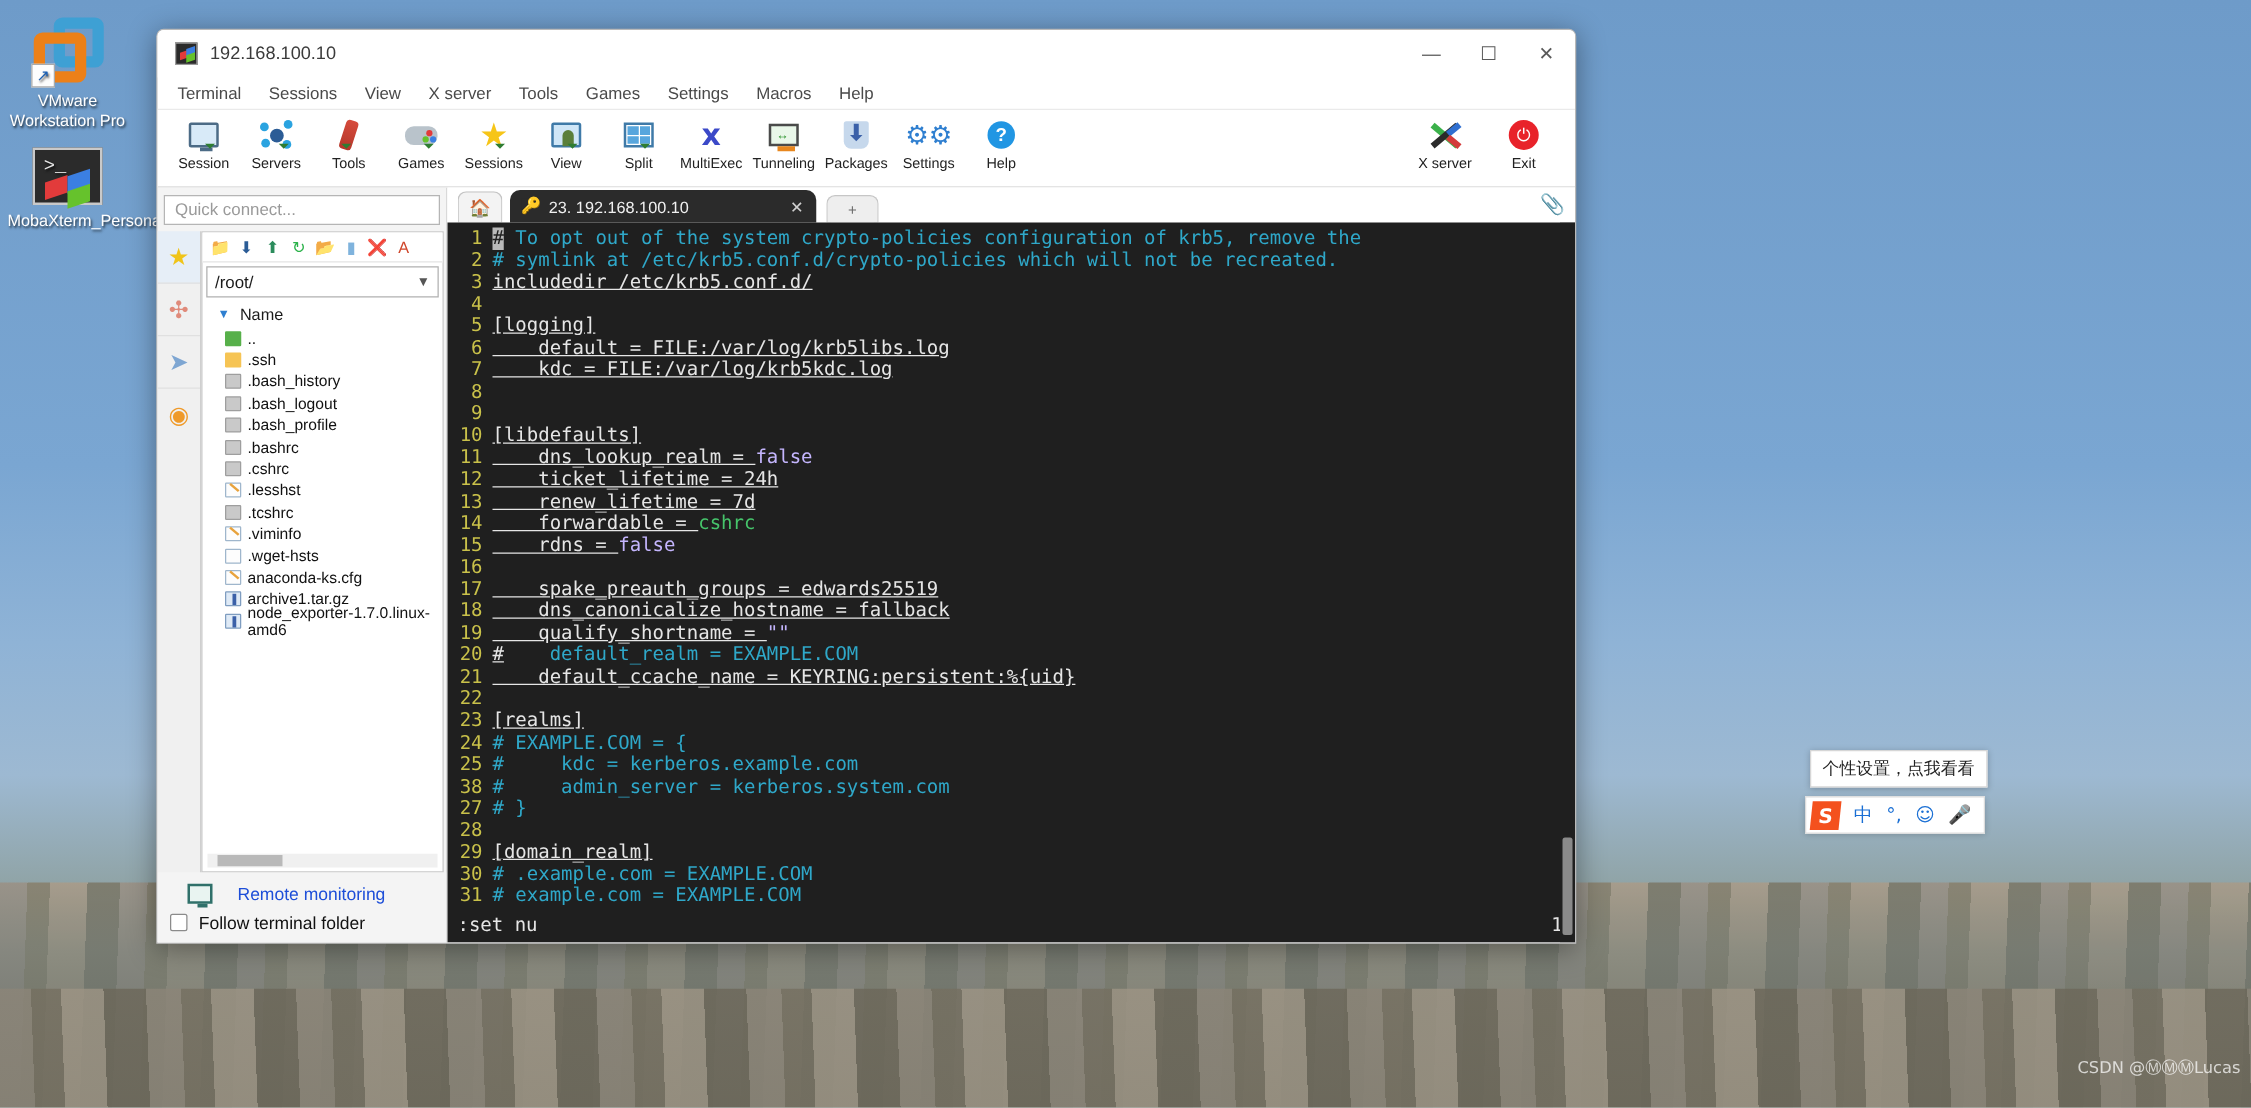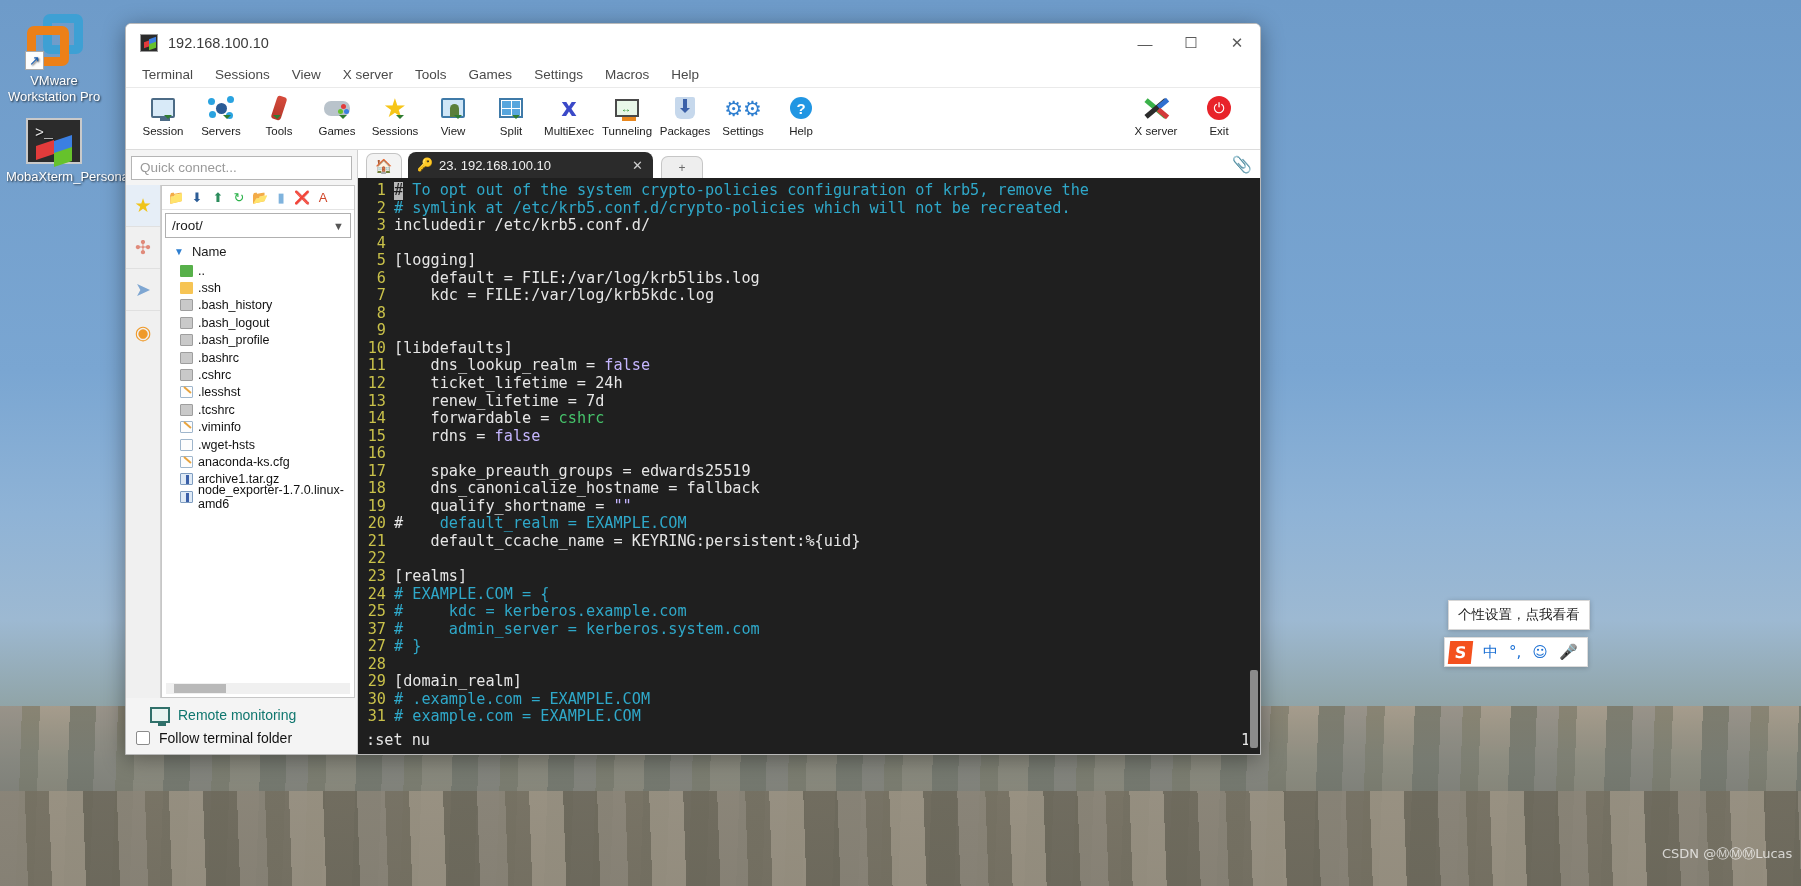--- a/index.html
+++ b/index.html
@@ -122,21 +122,21 @@
   .fi.folder{ background:#f6c454; }
   .fi.sh{ background:#c9c9c9; border:1px solid #9e9e9e; }
   .fi.doc{ background:#fdfdfd; border:1px solid #9fb6cc; }
   .fi.docp{ background:#fdfdfd; border:1px solid #9fb6cc; position:relative;}
   .fi.docp::after{content:"";position:absolute;left:2px;top:2px;width:9px;height:2px;background:#e8a33d;transform:rotate(40deg);}
   .fi.arch{ background:#dfeaf6; border:1px solid #7f9dc0; position:relative;}
   .fi.arch::after{content:"";position:absolute;left:5px;top:1px;width:3px;height:9px;background:#3b60a8;}
   .scroll-h { height:11px; margin:3px 4px; background:#f0f0f0; position:relative; }
   .scroll-h i { position:absolute; left:8px; top:1px; width:52px; height:9px; background:#b9b9b9; }
   .lp-foot { background:#f4f4f4; padding:4px 0 8px 0; }
-  .rm { display:flex; align-items:center; gap:8px; padding:5px 0 7px 24px; font-size:14px; color:#0f766e; }
+  .rm { display:flex; align-items:center; gap:20px; padding:5px 0 7px 24px; font-size:14px; color:#1d4ed8; }
   .rm .mini { width:20px;height:16px;background:#e9f4f1;border:2px solid #30706a;position:relative;}
   .rm .mini::after{content:"";position:absolute;left:6px;bottom:-5px;width:8px;height:3px;background:#30706a;}
   .ftf { display:flex; align-items:center; gap:9px; padding-left:10px; font-size:14px; color:#111; }
   .cbx { width:14px; height:14px; border:1px solid #8b8b8b; background:#fff; border-radius:2px; }
 
   
   .rightpane { flex:1; display:flex; flex-direction:column; min-width:0; background:#fff; }
   .tabstrip { height:28px; background:#fff; display:flex; align-items:flex-end; padding-left:8px; position:relative; }
   .homebtn { width:36px; height:25px; background:#f3f3f3; border:1px solid #c4c4c4; border-bottom:none;
       border-radius:7px 7px 0 0; display:flex; align-items:center; justify-content:center; font-size:14px;}
@@ -145,21 +145,21 @@
   .tab .key{ width:15px;height:13px;background:#2b2b2b; color:#f3c33c; font-size:13px; line-height:12px;}
   .tab .x{ margin-left:auto; color:#cfcfcf; font-size:13px;}
   .tabplus { width:42px; height:22px; margin-left:8px; background:#eee; border:1px solid #c6c6c6; border-bottom:none;
       border-radius:7px 7px 0 0; display:flex; align-items:center; justify-content:center; color:#6a6a6a; font-size:12px;}
   .clipbtn { margin-left:auto; margin-right:8px; color:#3b49c8; font-size:16px; align-self:center; }
 
   .term { flex:1; background:#1f1f1f; position:relative; overflow:hidden;
       font-family:"DejaVu Sans Mono","Liberation Mono",monospace; font-size:15.2px; line-height:17.55px; padding-top:4px;}
   .tline { display:flex; white-space:pre; }
   .lnum { width:36px; text-align:right; color:#c9c14a; flex:none; padding-right:8px; }
-  .code { color:#e6e6e6; }
+  .code { color:#e6e6e6;text-decoration:underline; }
   .c-comment{ color:#2fa8c9; }
   .c-red{ color:#c4b5fd; }
   .c-green{ color:#46c46b; }
   .cursorblk{ background:#b9b9b9; color:#1f1f1f; }
   .tstatus { position:absolute; left:0; right:0; bottom:4px; height:19px; color:#e6e6e6; display:flex; align-items:center;
       white-space:pre; }
   .tstatus .pos{ position:absolute; left:883px; }
   .tstatus .all{ position:absolute; left:960px; }
   .termscroll { position:absolute; right:0; top:0; width:12px; height:100%; background:#1f1f1f; }
   .termscroll i{ position:absolute; right:2px; top:492px; width:8px; height:78px; background:#8a8a8a; border-radius:2px;}
@@ -517,21 +517,21 @@
             <div class="tline"><span class="lnum">16</span></div>
             <div class="tline"><span class="lnum">17</span><span class="code">    spake_preauth_groups = edwards25519</span></div>
             <div class="tline"><span class="lnum">18</span><span class="code">    dns_canonicalize_hostname = fallback</span></div>
             <div class="tline"><span class="lnum">19</span><span class="code">    qualify_shortname = </span><span class="c-red">""</span></div>
             <div class="tline"><span class="lnum">20</span><span class="code">#</span><span class="c-comment">    default_realm = EXAMPLE.COM</span></div>
             <div class="tline"><span class="lnum">21</span><span class="code">    default_ccache_name = KEYRING:persistent:%{uid}</span></div>
             <div class="tline"><span class="lnum">22</span><span class="code"></span></div>
             <div class="tline"><span class="lnum">23</span><span class="code">[realms]</span></div>
             <div class="tline"><span class="lnum">24</span><span class="c-comment"># EXAMPLE.COM = {</span></div>
             <div class="tline"><span class="lnum">25</span><span class="c-comment">#     kdc = kerberos.example.com</span></div>
-            <div class="tline"><span class="lnum">37</span><span class="c-comment">#     admin_server = kerberos.system.com</span></div>
+            <div class="tline"><span class="lnum">38</span><span class="c-comment">#     admin_server = kerberos.system.com</span></div>
             <div class="tline"><span class="lnum">27</span><span class="c-comment"># }</span></div>
             <div class="tline"><span class="lnum">28</span><span class="code"></span></div>
             <div class="tline"><span class="lnum">29</span><span class="code">[domain_realm]</span></div>
             <div class="tline"><span class="lnum">30</span><span class="c-comment"># .example.com = EXAMPLE.COM</span></div>
             <div class="tline"><span class="lnum">31</span><span class="c-comment"># example.com = EXAMPLE.COM</span></div>
           </div>
         <div class="tstatus">
           <span style="padding-left:8px">:set nu</span>
           <span class="pos">1,1</span>
           <span class="all">All</span>

